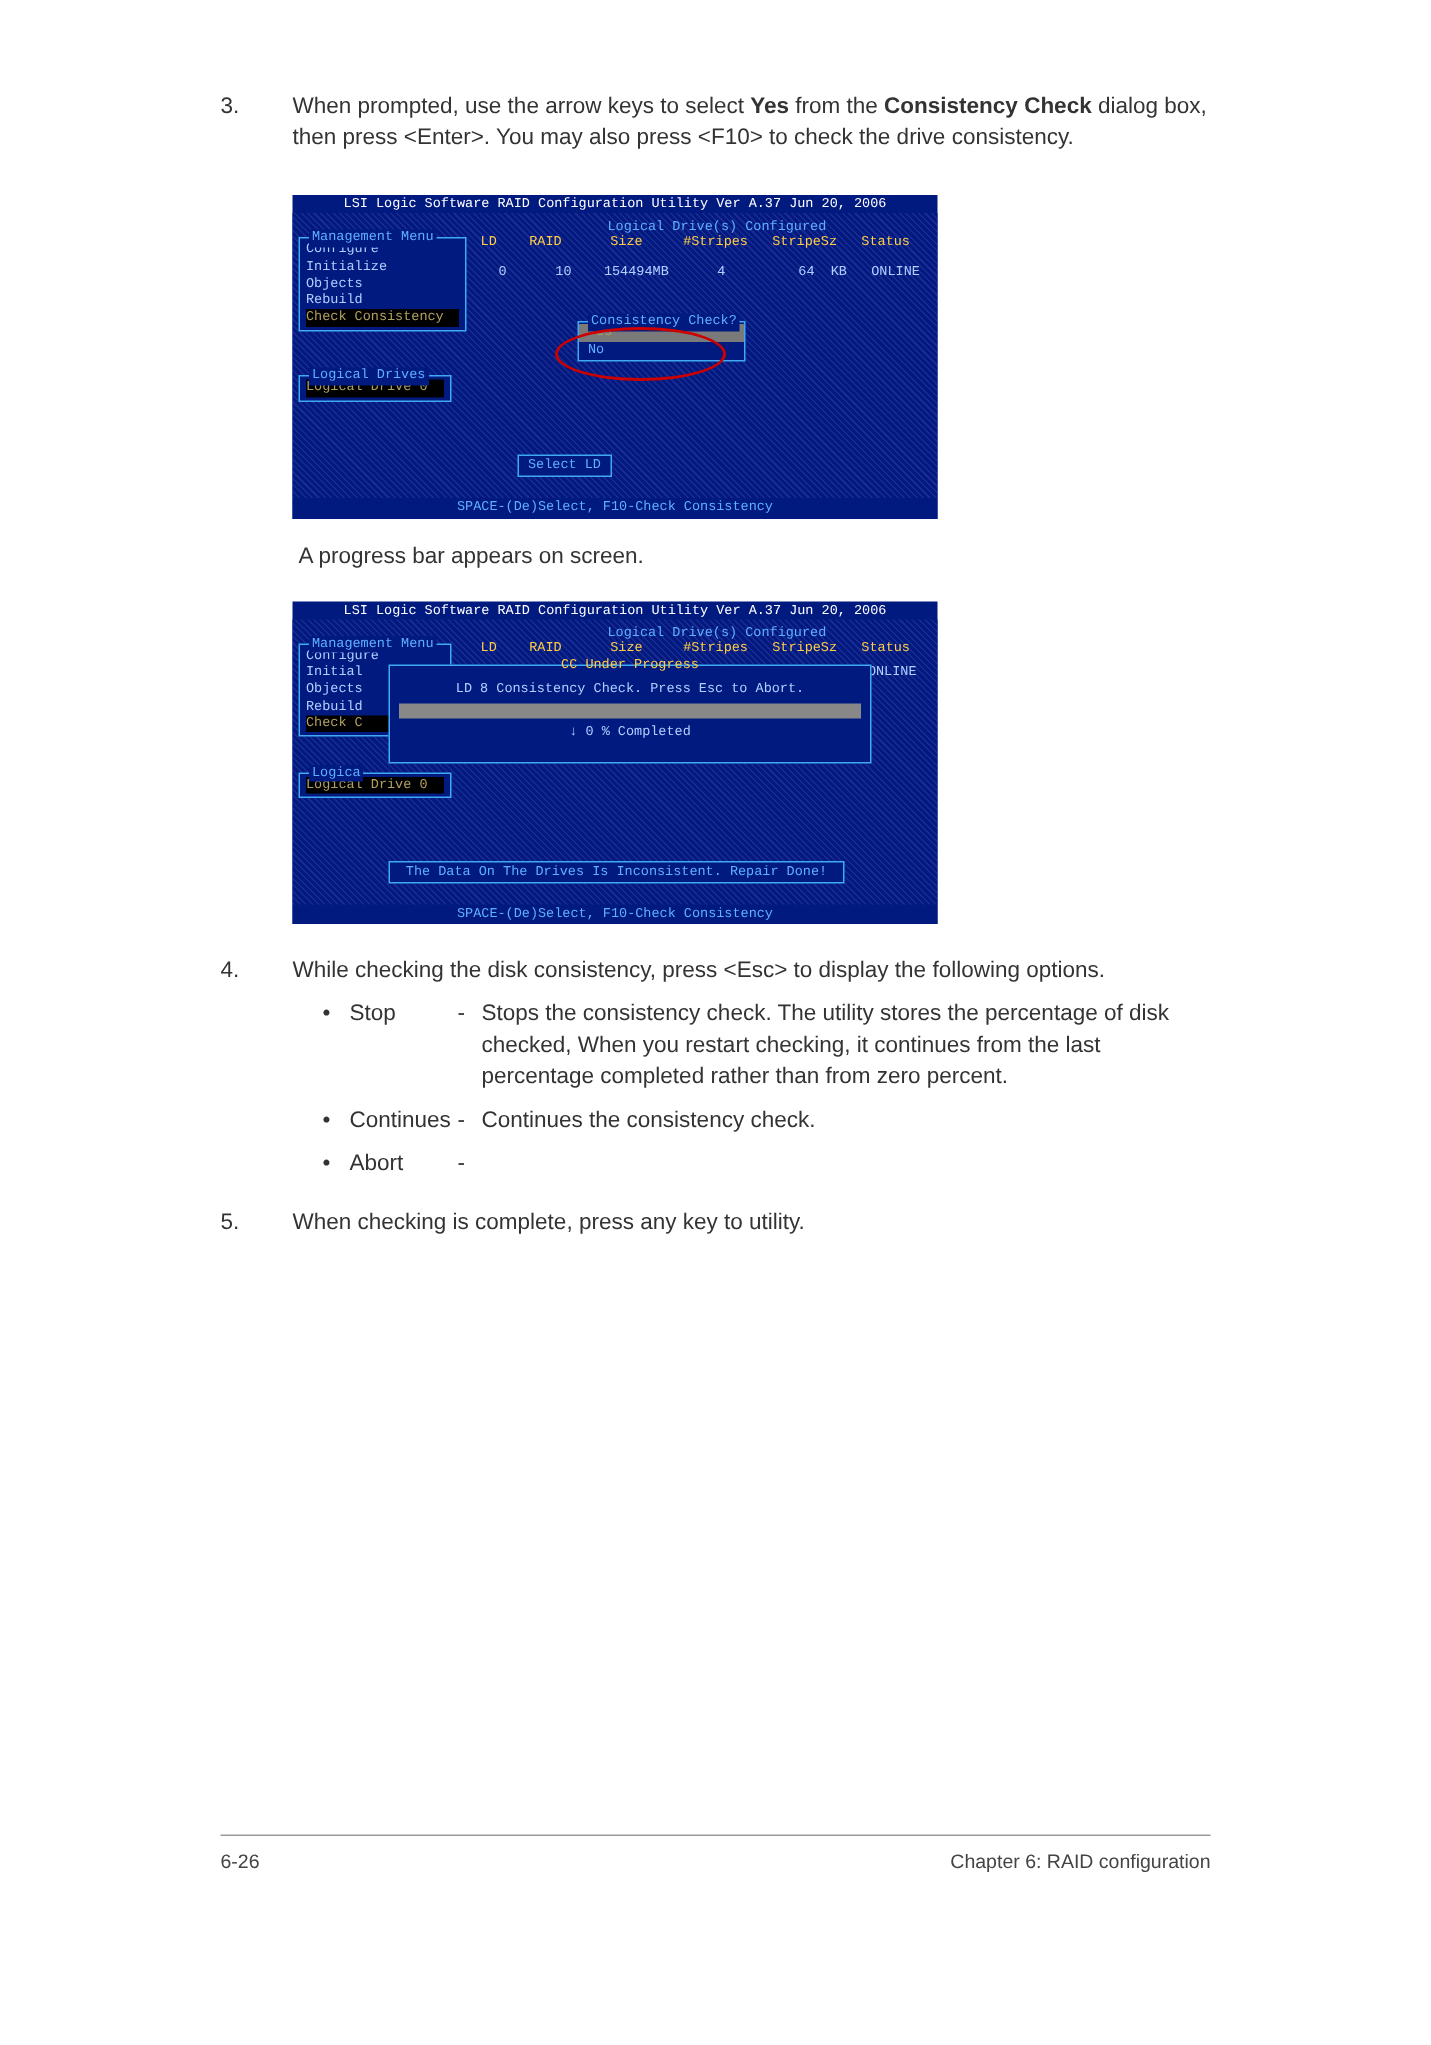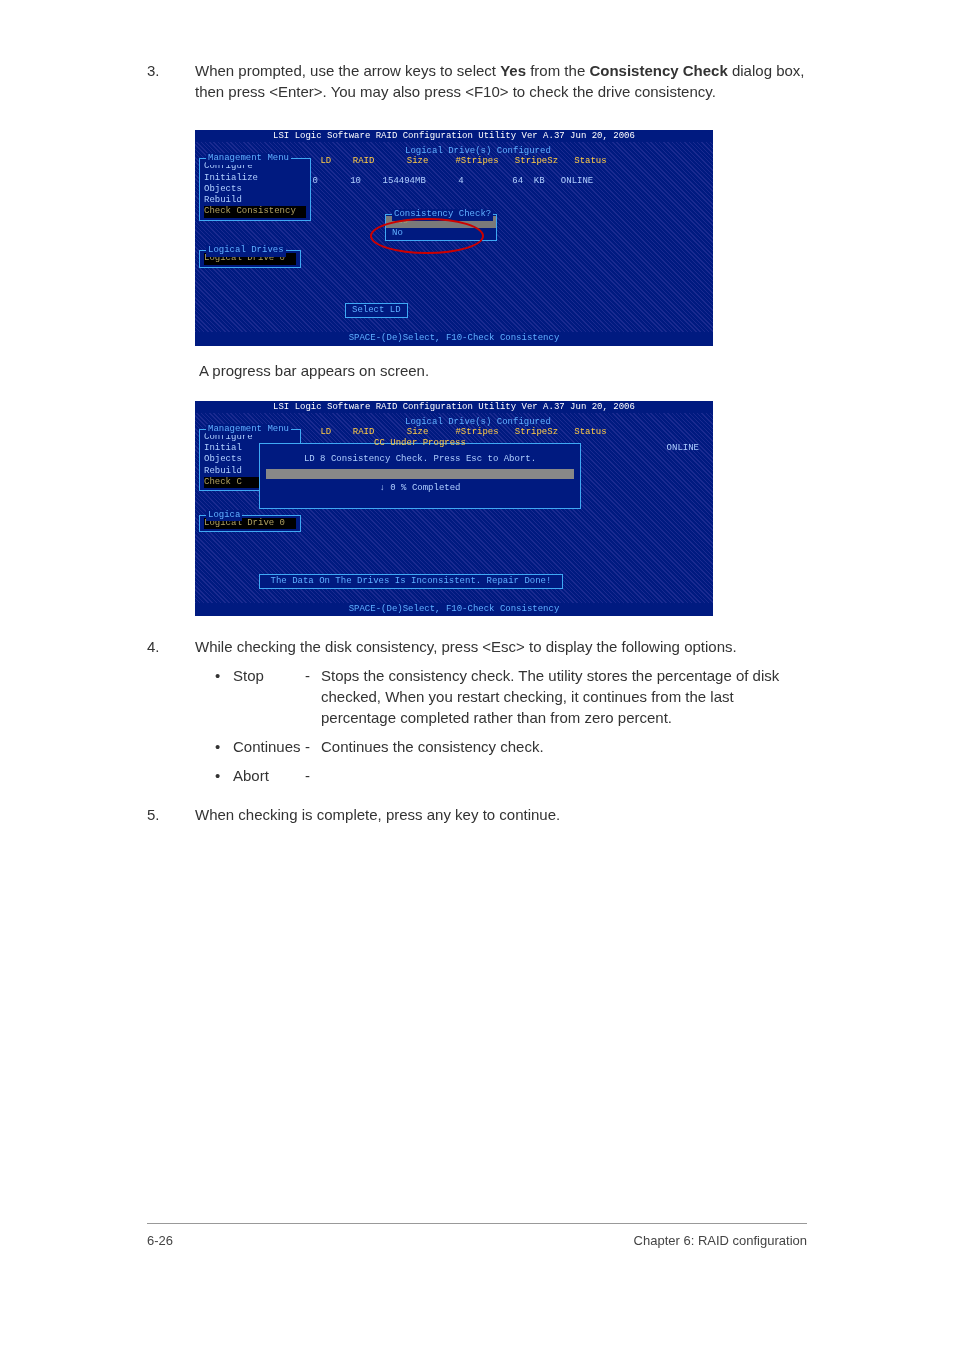--- a/index.html
+++ b/index.html
@@ -29,21 +29,21 @@
   }
   .step-body {
     flex: 1;
   }
   .step-text {
     margin-bottom: 8px;
   }
   b { font-weight: bold; }
   .screenshot {
     margin: 20px 0 14px 48px;
-    width: 518px;
+    width: 430px;
   }
   .bios {
     background: #001a80;
     color: #5fafff;
     font-family: "Courier New", monospace;
     font-size: 9px;
     line-height: 1.25;
     padding: 1px 0 0 0;
     position: relative;
   }
@@ -223,21 +223,21 @@
             <li>Configure</li>
             <li>Initialize</li>
             <li>Objects</li>
             <li>Rebuild</li>
             <li class="sel">Check Consistency</li>
           </ul>
         </div>
 
         <span class="label" style="left:210px; top:4px; color:#5fafff;">Logical Drive(s) Configured</span>
         <span class="table-head" style="left:120px; top:14px;"> LD    RAID      Size     #Stripes   StripeSz   Status</span>
-        <span class="table-row" style="left:112px; top:34px; color:#afcfff;"> 0      10    154494MB      4         64  KB   ONLINE</span>
+        <span class="table-row" style="left:132px; top:34px; color:#afcfff;"> 0      10    154494MB      4         64  KB   ONLINE</span>
 
         <div class="dialog" style="left:190px; top:72px; width:110px;">
           <span class="dlg-title">Consistency Check?</span>
           <div class="opt sel">Yes</div>
           <div class="opt">No</div>
         </div>
         <div class="circle" style="left:175px; top:76px;"></div>
 
         <div class="menu-box" style="left:4px; top:108px; width:100px;">
           <span class="box-title">Logical Drives</span>
@@ -314,21 +314,21 @@
           <span class="opt-name">Abort</span>
           <span class="opt-dash">-</span>
         </div>
       </div>
     </div>
   </div>
 
   <div class="step">
     <div class="step-num">5.</div>
     <div class="step-body">
-      <div class="step-text">When checking is complete, press any key to continue.</div>
+      <div class="step-text">When checking is complete, press any key to utility.</div>
     </div>
   </div>
 
   <div class="footer">
     <span>6-26</span>
     <span>Chapter 6: RAID configuration</span>
   </div>
 
 </div>
 

